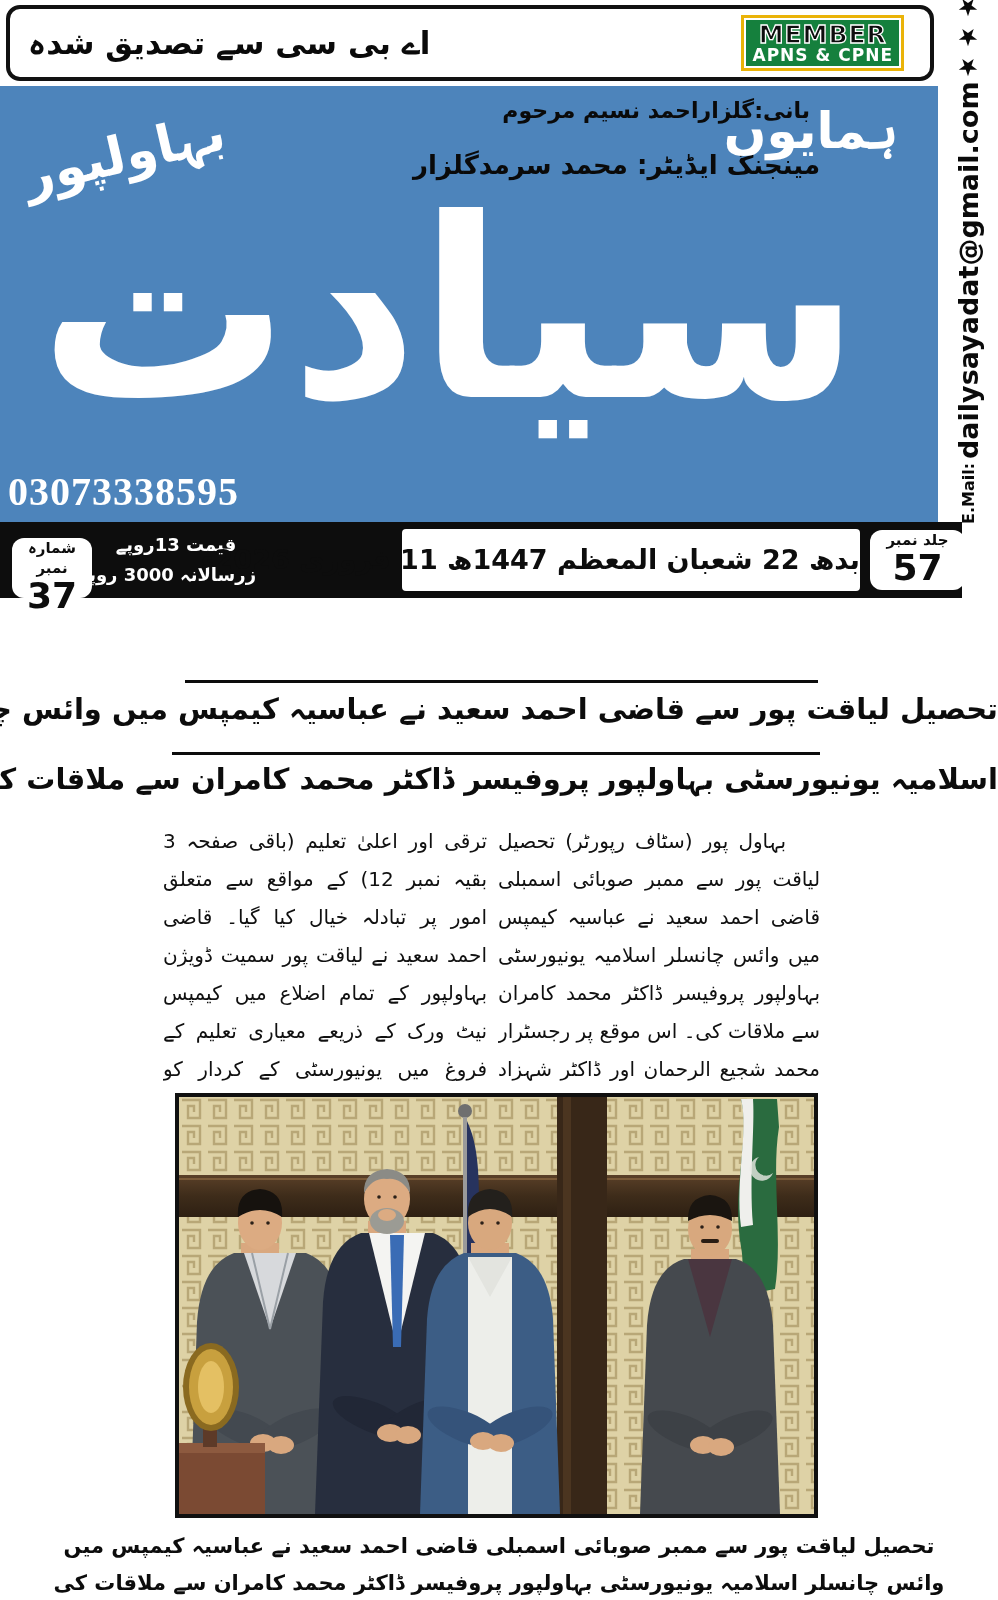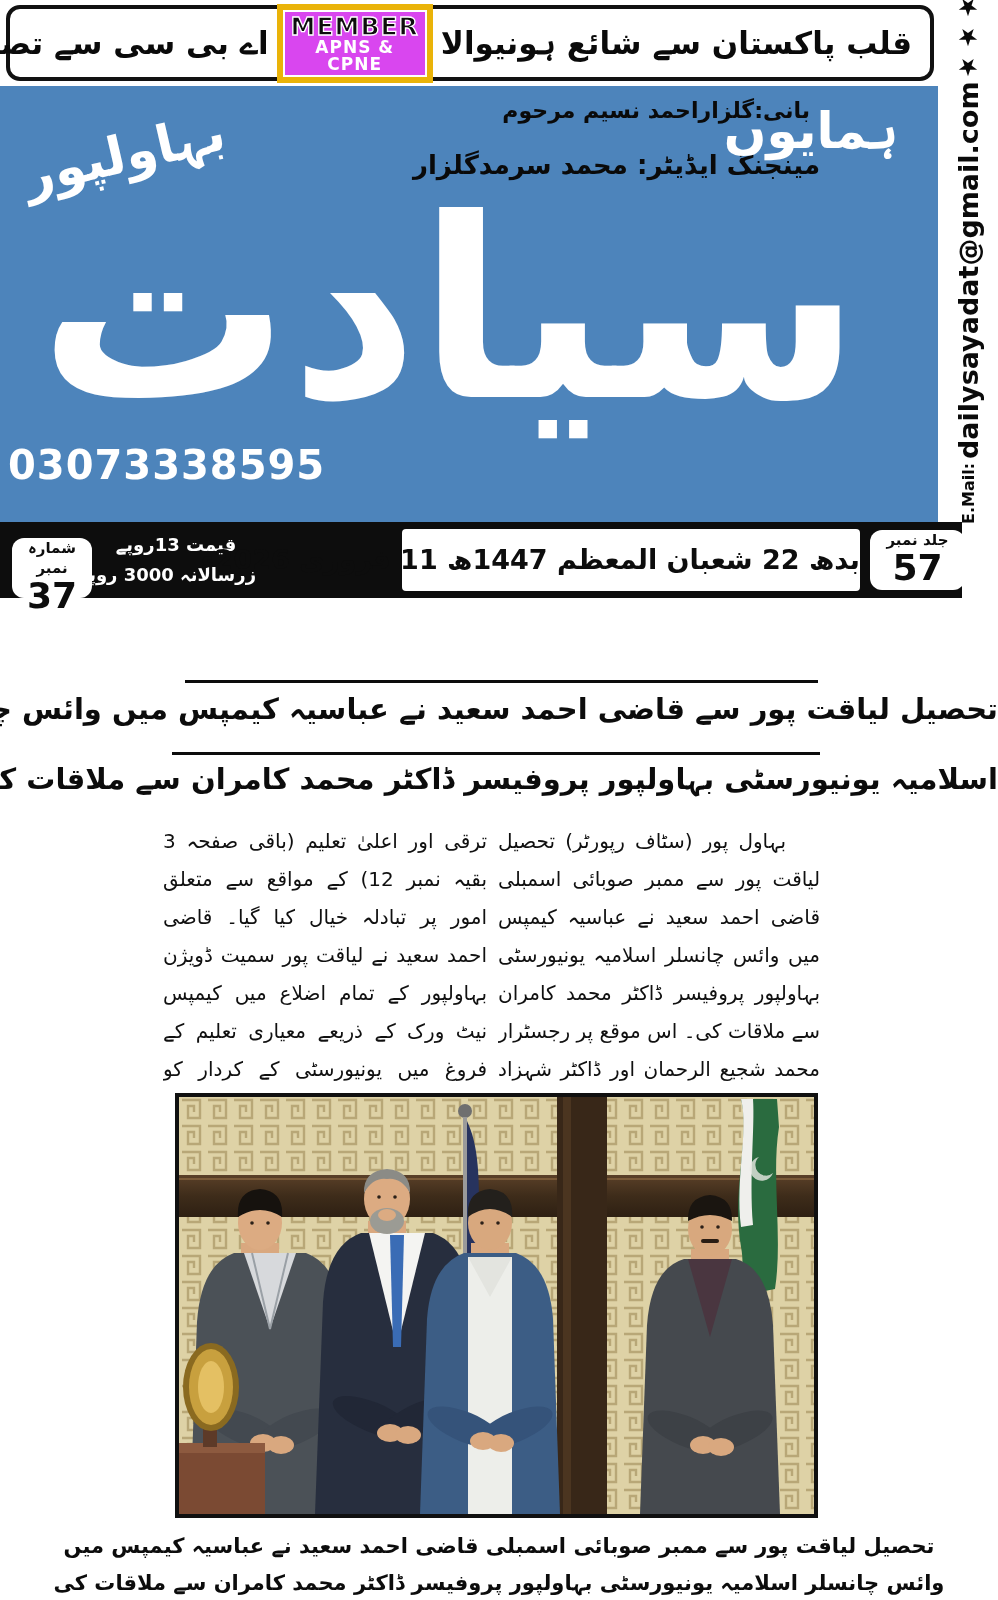--- a/index.html
+++ b/index.html
@@ -3,21 +3,21 @@
 <meta charset="utf-8">
 <style>
   html,body{margin:0;padding:0;background:#888;}
   .page{position:relative;width:998px;height:1600px;background:#ffffff;overflow:hidden;
         font-family:"DejaVu Sans",sans-serif;color:#111;}
   
   .top-banner{position:absolute;left:6px;top:5px;width:928px;height:76px;background:#fff;
       border:4px solid #111;border-radius:14px;display:flex;direction:rtl;align-items:center;
       justify-content:space-between;padding:0 18px;box-sizing:border-box;}
   .banner-text{font-weight:bold;font-size:31px;white-space:nowrap;color:#0a0a0a;}
-  .member-badge{background:#d946ef;border:6px solid #eab308;box-shadow:inset 0 0 0 2px #fff;
+  .member-badge{background:#15803d;border:3px solid #eab308;box-shadow:inset 0 0 0 2px #fff;
       padding:4px 8px;text-align:center;line-height:1.0;direction:ltr;margin:0 8px;}
   .member-top{font-size:25px;font-weight:bold;color:#0d0d0d;-webkit-text-stroke:1.3px #fff;letter-spacing:1px;}
   .member-bottom{font-size:17px;font-weight:bold;color:#fff;letter-spacing:1px;}
   
   .email-strip{position:absolute;left:938px;top:0;width:60px;height:524px;background:#fff;
       writing-mode:vertical-rl;transform:rotate(180deg);display:flex;align-items:center;
       justify-content:flex-start;white-space:nowrap;}
   .email-strip .em-label{font-size:16px;font-weight:bold;color:#0a0a0a;margin-bottom:4px;}
   .email-strip .em-addr{font-size:27px;font-weight:bold;color:#0a0a0a;}
   .email-strip .stars{font-size:24px;color:#0a0a0a;letter-spacing:2px;}
@@ -30,22 +30,22 @@
   .mh-managing{position:absolute;left:490px;top:64px;width:330px;text-align:left;color:#0a0a0a;
       font-size:26px;font-weight:bold;direction:rtl;white-space:nowrap;}
   .mh-daily{position:absolute;left:716px;top:16px;width:190px;text-align:center;color:#fff;
       font-size:50px;font-weight:bold;direction:rtl;}
   .mh-title{position:absolute;left:60px;top:30px;width:800px;height:400px;line-height:390px;
       text-align:center;color:#fff;font-size:250px;font-weight:bold;direction:rtl;}
   .mh-exec{position:absolute;left:796px;top:252px;width:140px;text-align:center;color:#0a0a0a;
       font-size:20px;font-weight:bold;direction:rtl;line-height:50px;}
   .mh-chief{position:absolute;left:230px;top:362px;width:520px;text-align:center;color:#fff;
       font-size:36px;font-weight:bold;direction:rtl;white-space:nowrap;}
-  .mh-phone{position:absolute;left:8px;top:356px;width:225px;text-align:center;color:#fff;
-      font-size:40px;font-weight:bold;letter-spacing:1px;}
+  .mh-phone{position:absolute;left:8px;top:382px;width:225px;text-align:center;color:#fff;
+      font-size:40px;font-weight:bold;letter-spacing:1px;font-family:Liberation Serif, serif;}
   
   .date-strip{position:absolute;left:0;top:522px;width:962px;height:76px;background:#0d0d0d;}
   .pill{position:absolute;background:#fff;border-radius:12px;text-align:center;color:#0d0d0d;}
   .pill .pill-label{font-size:15px;font-weight:bold;line-height:20px;direction:rtl;}
   .pill .pill-num{font-size:36px;font-weight:bold;line-height:36px;}
   .pill-issue{left:12px;top:16px;width:80px;height:60px;}
   .pill-vol{left:870px;top:8px;width:95px;height:60px;}
   .price-block{position:absolute;left:96px;top:8px;width:160px;color:#fff;direction:rtl;
       text-align:center;font-weight:bold;font-size:18px;line-height:30px;white-space:nowrap;}
   .date-box{position:absolute;left:402px;top:7px;width:458px;height:62px;background:#fff;
@@ -71,21 +71,20 @@
   
   .caption{position:absolute;left:40px;top:1528px;width:918px;text-align:center;font-weight:bold;
       font-size:21px;line-height:37px;direction:rtl;color:#0c0c0c;}
 </style>
 </head>
 <body>
 
 <div class="page">
 
   <div class="top-banner">
-    <div class="banner-text">قلب پاکستان سے شائع ہونیوالا</div>
     <div class="member-badge">
       <div class="member-top">MEMBER</div>
       <div class="member-bottom">APNS &amp; CPNE</div>
     </div>
     <div class="banner-text">اے بی سی سے تصدیق شدہ</div>
   </div>
 
   <div class="email-strip">
     <span class="em-label">E.Mail:</span>
     <span class="em-addr">dailysayadat@gmail.com</span>

